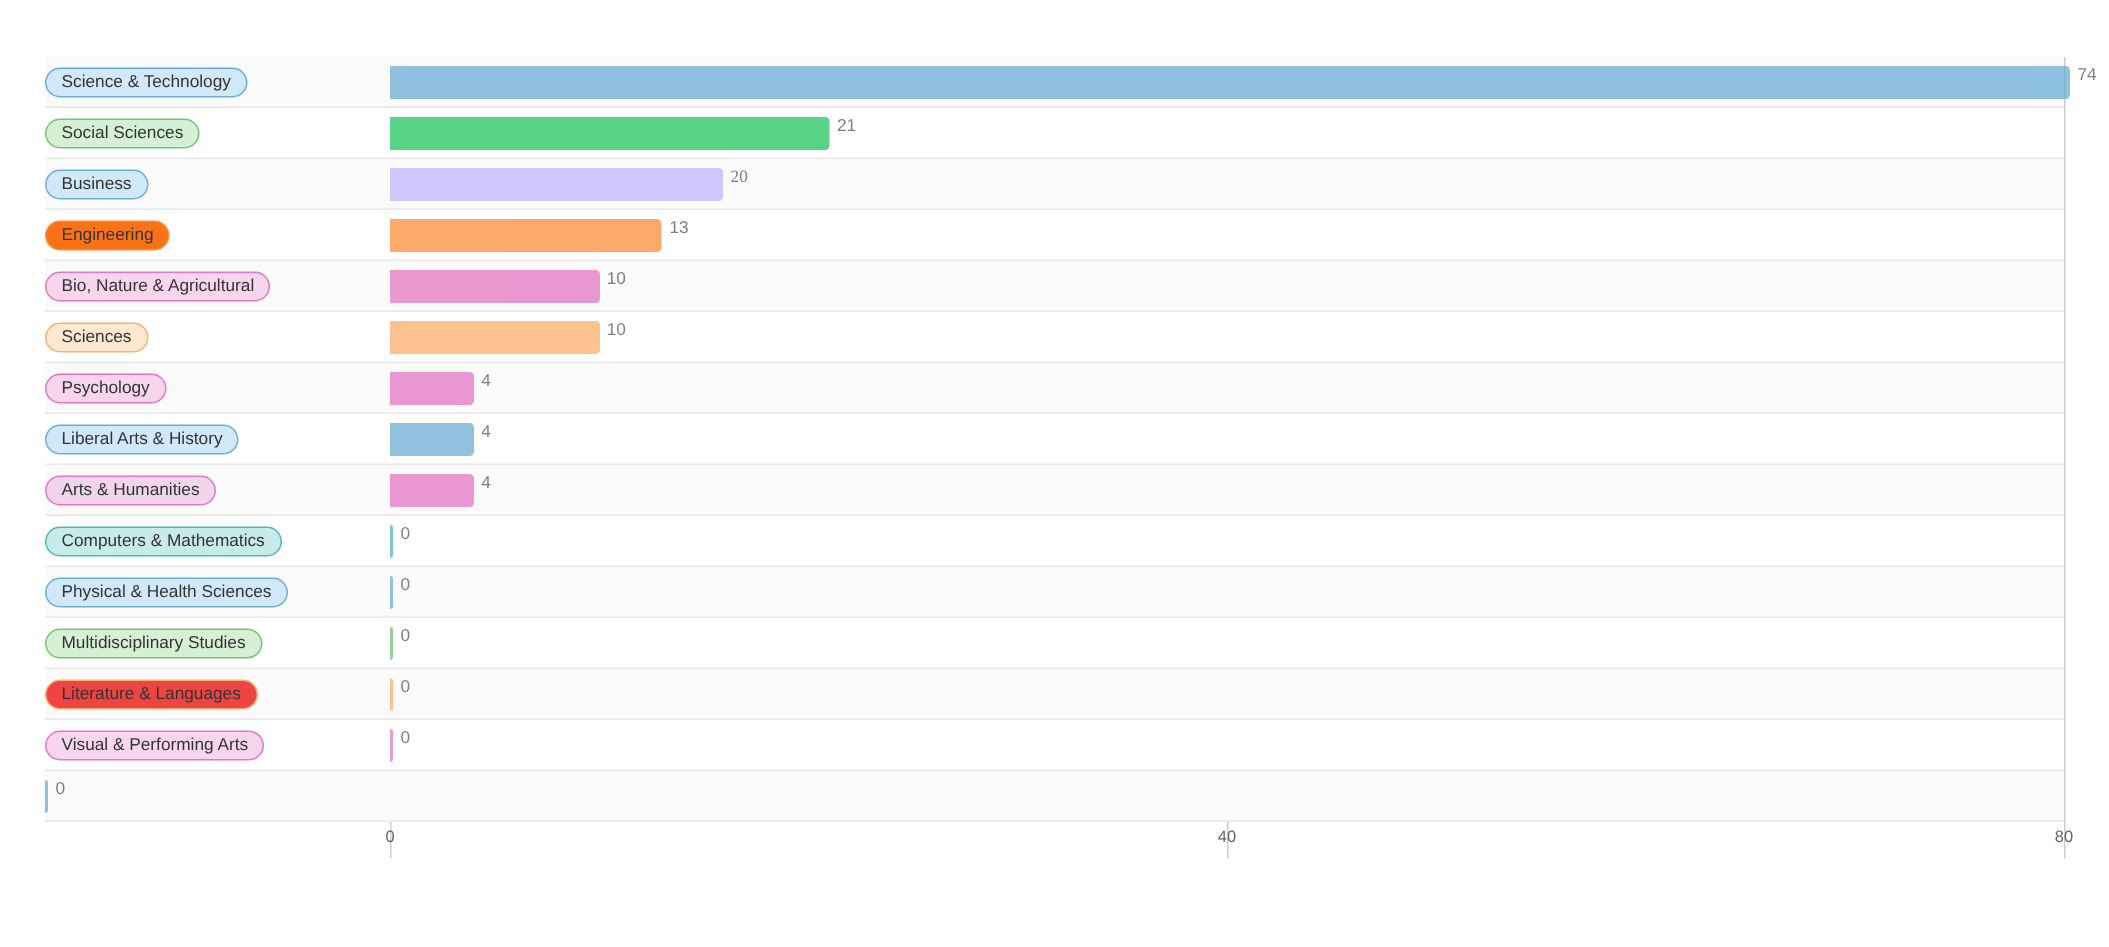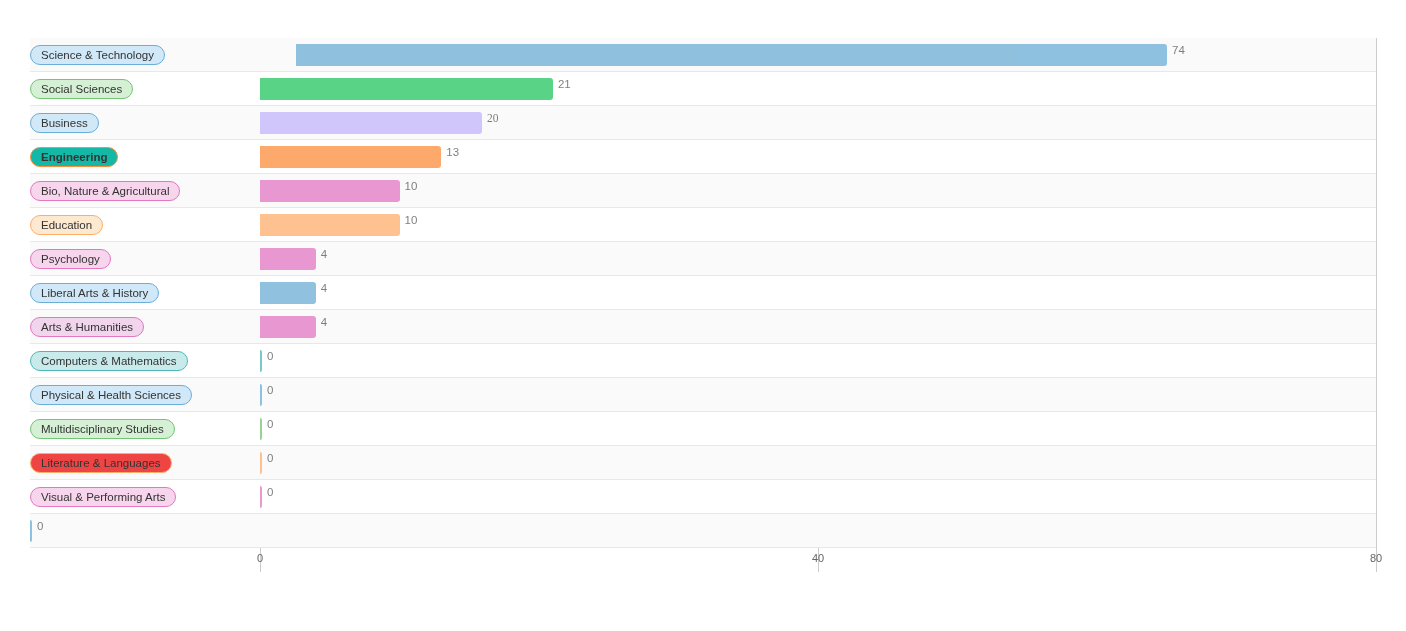--- a/index.html
+++ b/index.html
@@ -119,21 +119,21 @@
       <div style="position: absolute; top: 0px; bottom: 0px; left: 0px; width: 1px; background: rgb(204, 204, 204);"></div>
       <div style="position: absolute; top: 0px; bottom: 0px; left: 558px; width: 1px; background: rgb(204, 204, 204);"></div>
       <div style="position: absolute; top: 0px; bottom: 0px; left: 1116px; width: 1px; background: rgb(204, 204, 204);"></div>
     </div>
   <div class="chart-area" id="chart-area">
       <div class="bar-row">
         <div class="bar-label">
           <span class="label-pill" style="background: rgb(208, 232, 247); border: 1.5px solid rgb(107, 174, 214);">Science &amp; Technology</span>
         </div>
         <div class="bar-track">
-          <div class="bar-fill" style="width: 871px; background: rgb(107, 174, 214); opacity: 0.75; margin-left: 36px;">
+          <div class="bar-fill" style="width: 1120px; background: rgb(107, 174, 214); opacity: 0.75;">
             <span class="bar-value">74</span>
           </div>
         </div>
       </div>
       <div class="bar-row">
         <div class="bar-label">
           <span class="label-pill" style="background: rgb(213, 240, 213); border: 1.5px solid rgb(116, 196, 118);">Social Sciences</span>
         </div>
         <div class="bar-track">
           <div class="bar-fill" style="width: 292.95px; background: #22c55e; opacity: 0.75;">
@@ -146,41 +146,41 @@
           <span class="label-pill" style="background: rgb(208, 232, 247); border: 1.5px solid rgb(107, 174, 214);">Business</span>
         </div>
         <div class="bar-track">
           <div class="bar-fill" style="width: 222px; background: #c4b5fd; opacity: 0.75; font-family: Liberation Serif, serif;">
             <span class="bar-value">20</span>
           </div>
         </div>
       </div>
       <div class="bar-row">
         <div class="bar-label">
-          <span class="label-pill" style="background: #14b8a6; border: 1.5px solid rgb(253, 141, 60); font-weight: bold;">Engineering</span>
+          <span class="label-pill" style="background: #f97316; border: 1.5px solid rgb(253, 141, 60);">Engineering</span>
         </div>
         <div class="bar-track">
           <div class="bar-fill" style="width: 181.35px; background: rgb(253, 141, 60); opacity: 0.75; text-decoration: underline;">
             <span class="bar-value">13</span>
           </div>
         </div>
       </div>
       <div class="bar-row">
         <div class="bar-label">
           <span class="label-pill" style="background: rgb(247, 213, 237); border: 1.5px solid rgb(227, 119, 194);">Bio, Nature &amp; Agricultural</span>
         </div>
         <div class="bar-track">
           <div class="bar-fill" style="width: 139.5px; background: rgb(227, 119, 194); opacity: 0.75;">
             <span class="bar-value">10</span>
           </div>
         </div>
       </div>
       <div class="bar-row">
         <div class="bar-label">
-          <span class="label-pill" style="background: rgb(253, 232, 208); border: 1.5px solid rgb(253, 174, 107);">Education</span>
+          <span class="label-pill" style="background: rgb(253, 232, 208); border: 1.5px solid rgb(253, 174, 107);">Sciences</span>
         </div>
         <div class="bar-track">
           <div class="bar-fill" style="width: 139.5px; background: rgb(253, 174, 107); opacity: 0.75;">
             <span class="bar-value">10</span>
           </div>
         </div>
       </div>
       <div class="bar-row">
         <div class="bar-label">
           <span class="label-pill" style="background: rgb(247, 213, 237); border: 1.5px solid rgb(227, 119, 194);">Psychology</span>

